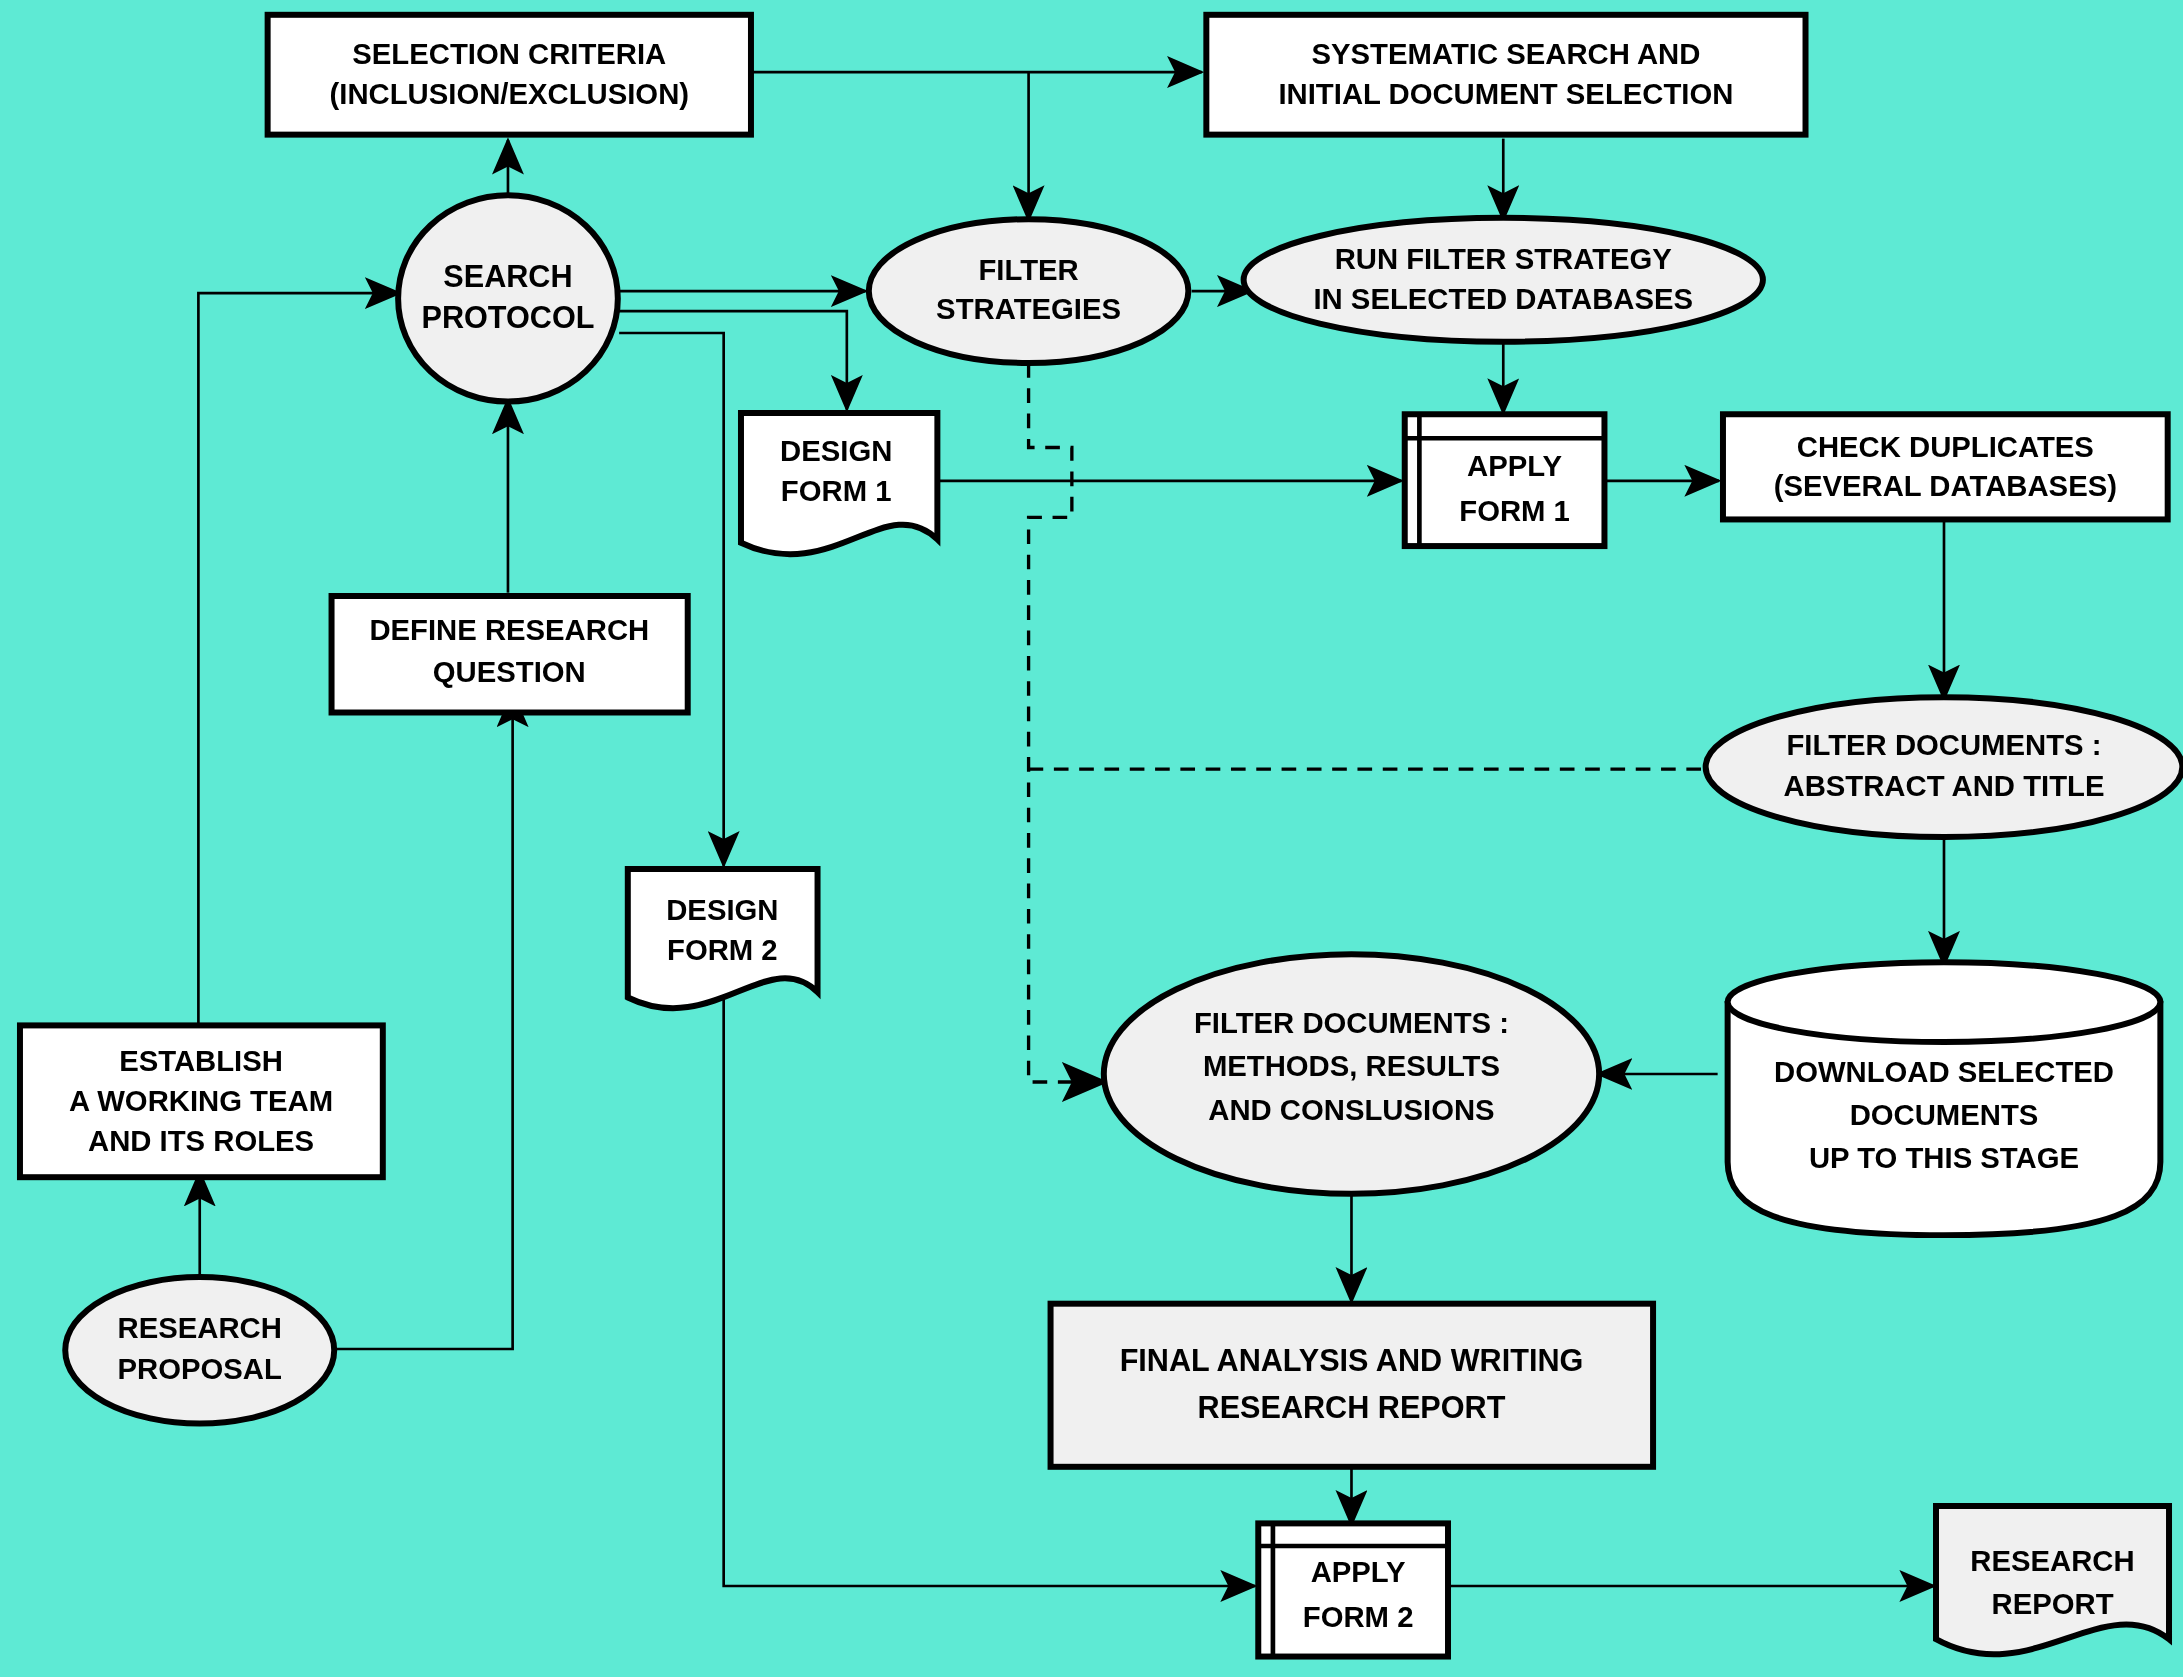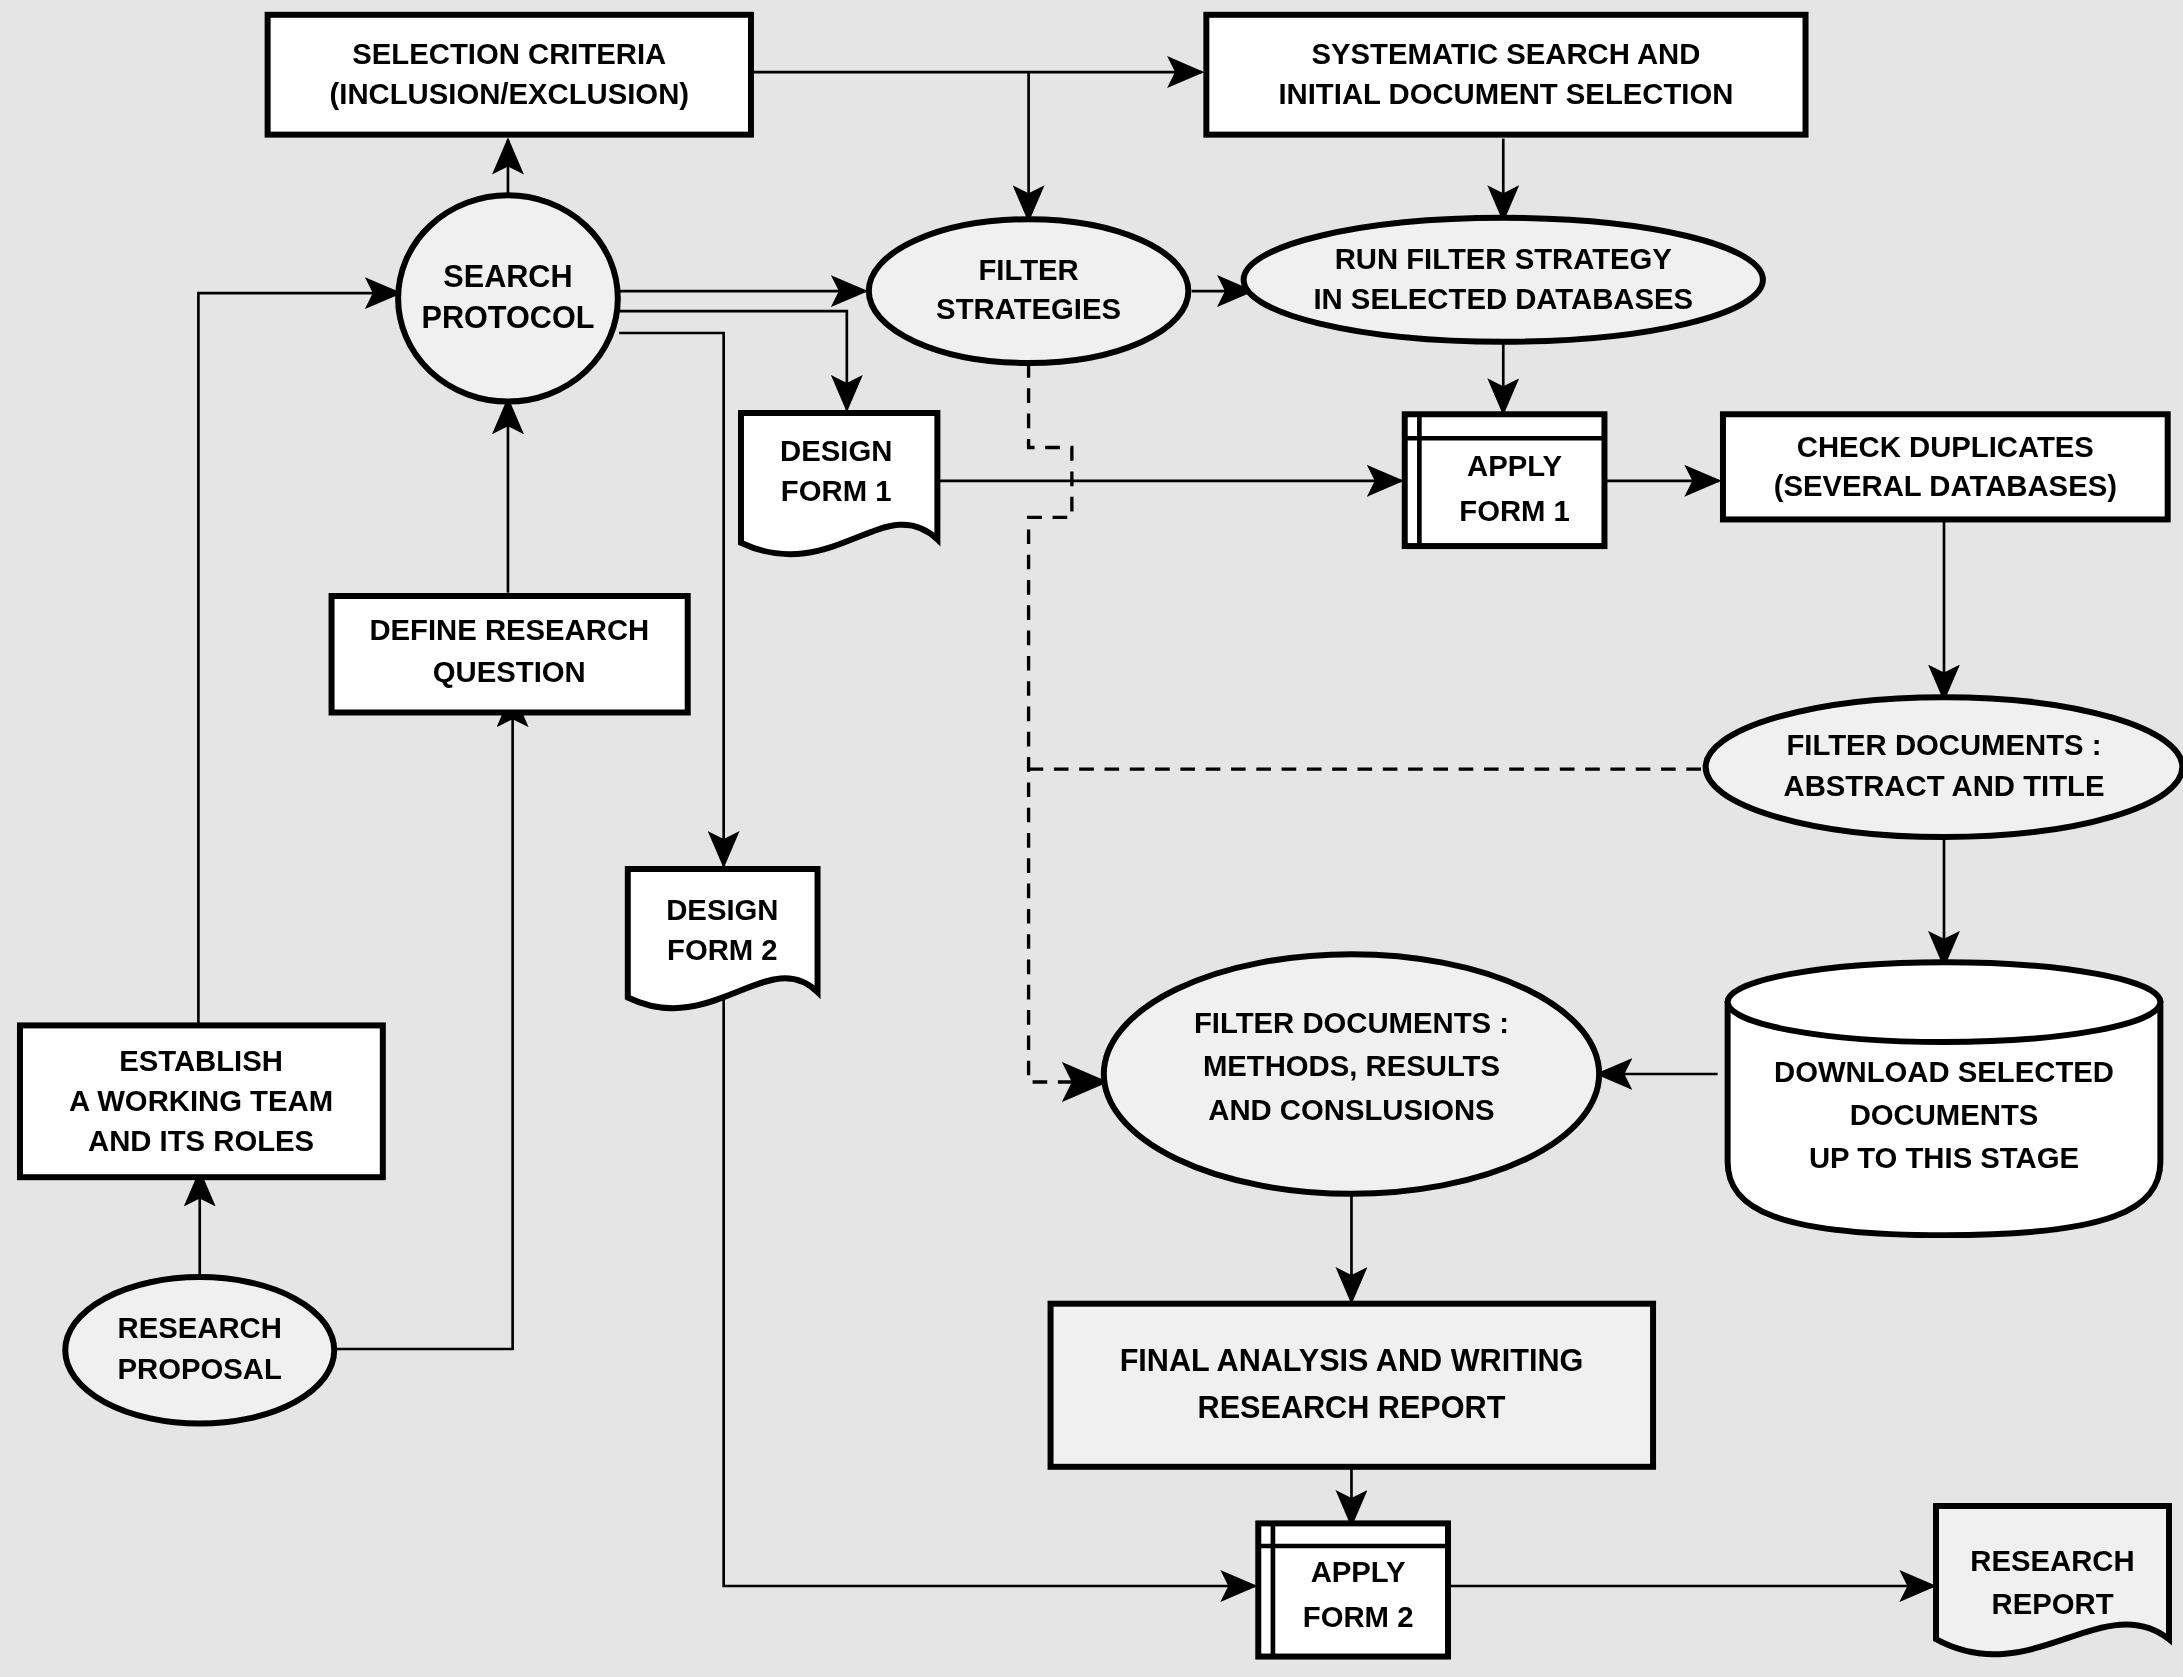--- a/index.html
+++ b/index.html
@@ -1,19 +1,19 @@
 <!DOCTYPE html>
 <html style="font-size:10.7px"><head>
 <meta charset="utf-8">
 <style>
   html,body{margin:0;padding:0;background:#ffffff;}
   #stage{
     position:relative;
     width:2183px;height:1678px;
-    background:#e5e5e5;
+    background:#5eead4;
     font-family:"Liberation Sans", sans-serif;
     overflow:hidden;
     text-decoration:underline;
   }
   svg#flow{position:absolute;left:0;top:0;width:2183px;height:1678px;}
   .shape-fill-grey{fill:#f0f0f0;stroke:#000000;}
   .shape-fill-white{fill:#ffffff;stroke:#000000;}
   .edge-thin{fill:none;stroke:#000000;stroke-width:4;}
   .edge-dashed{fill:none;stroke:#000000;stroke-width:5;stroke-dasharray:22 16;}
   .nodetext{

